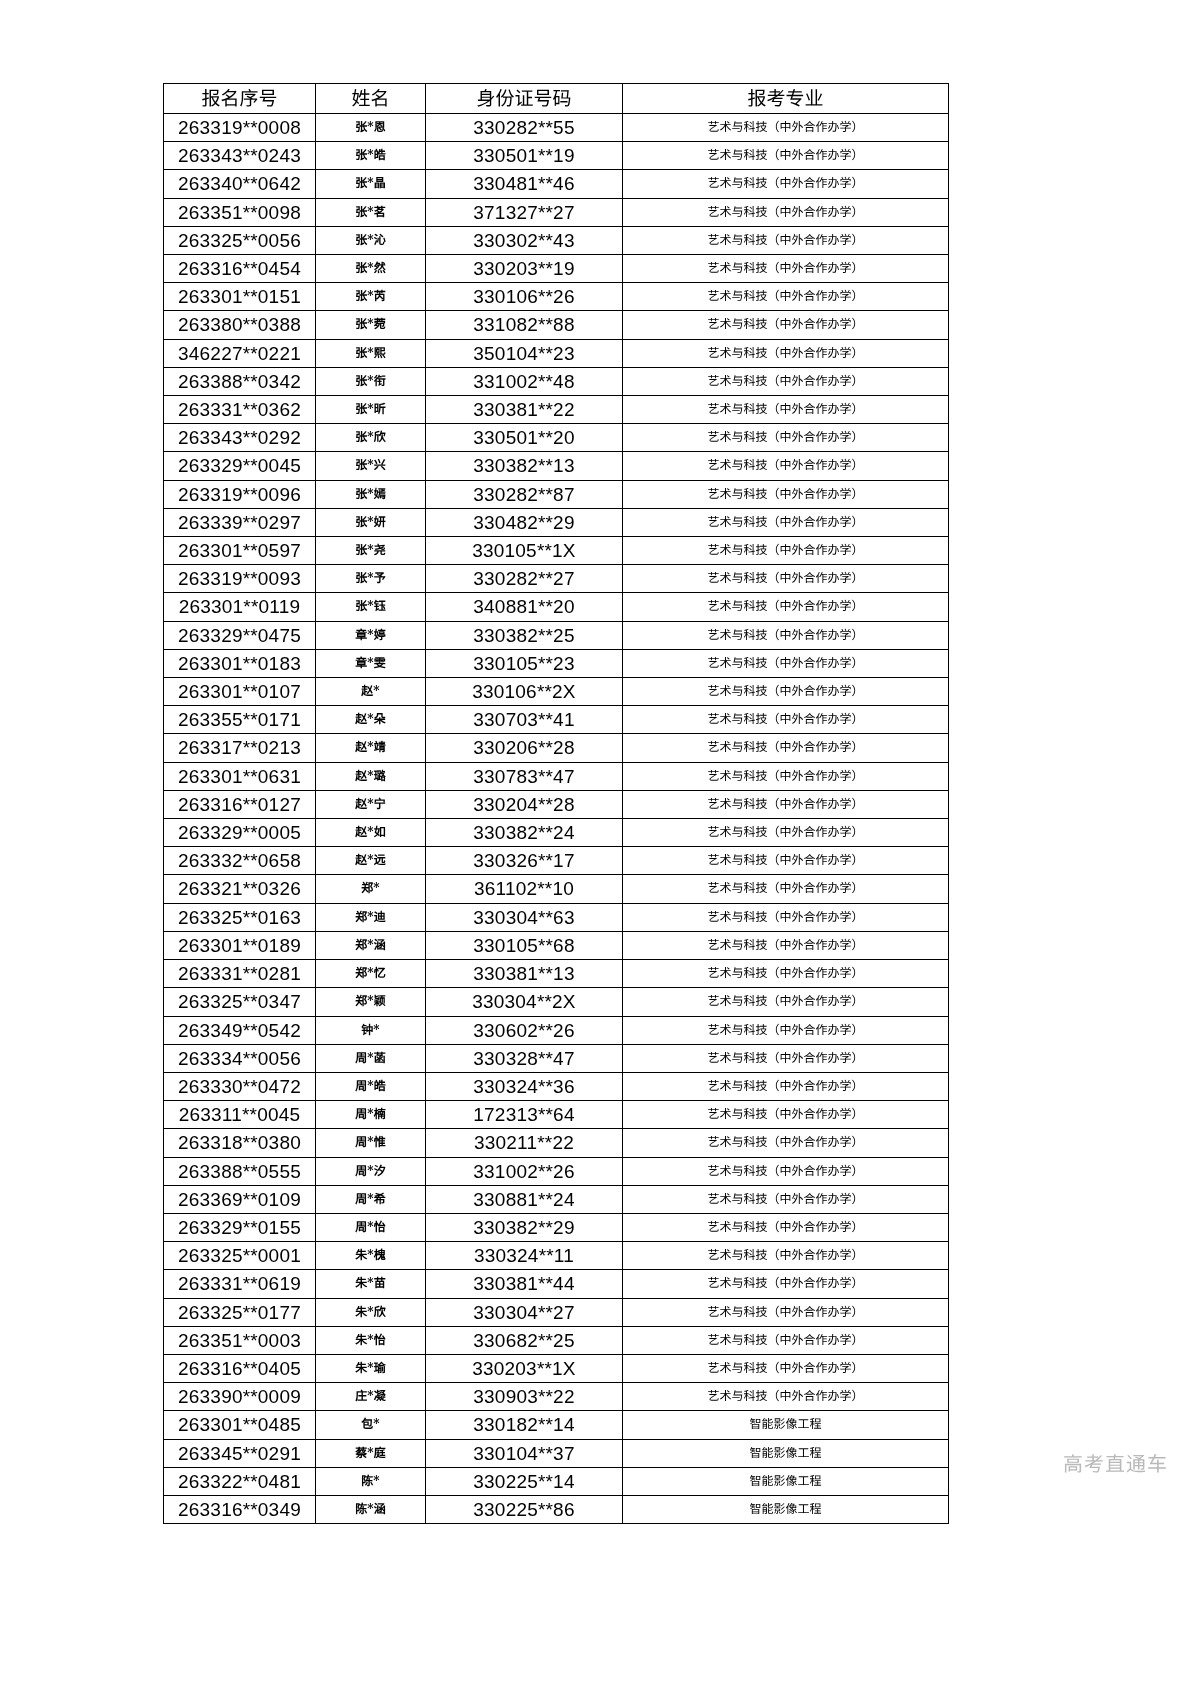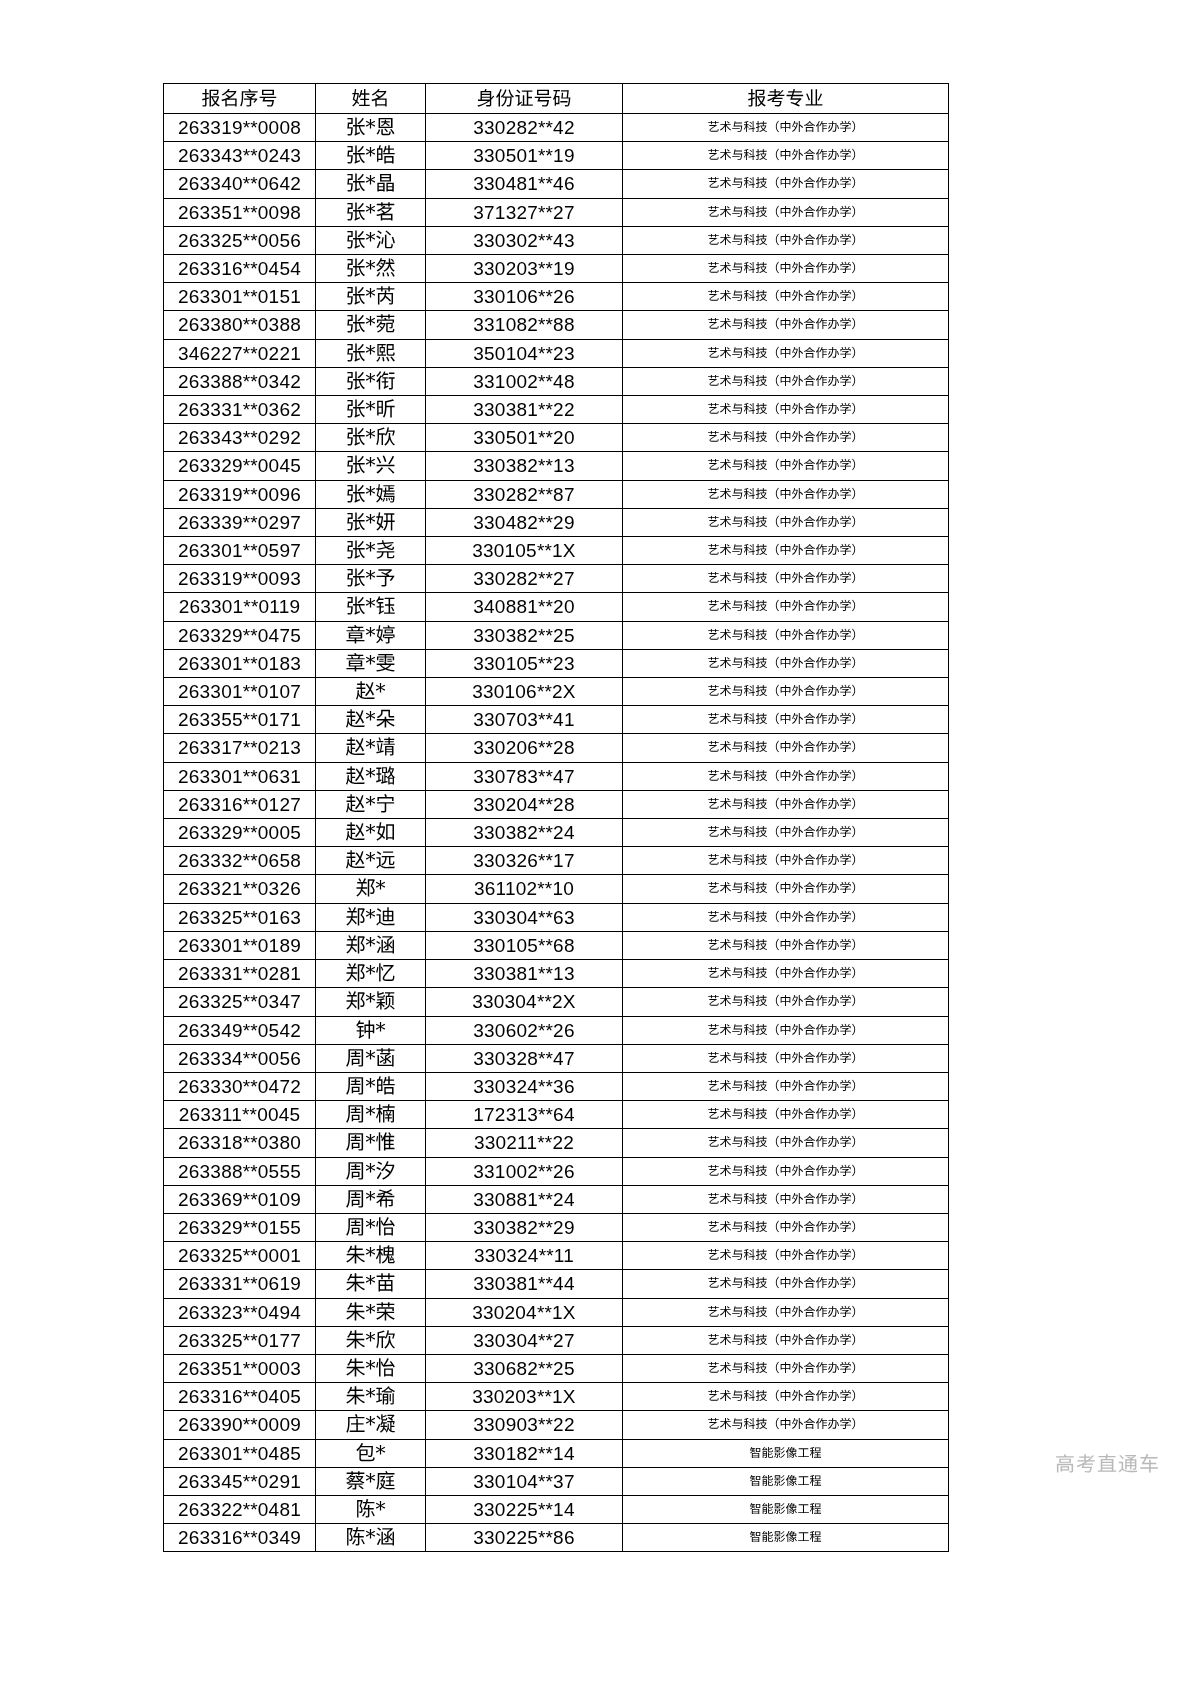--- a/index.html
+++ b/index.html
@@ -64,36 +64,37 @@
     height: 29px;
     line-height: 29px;
   }
 
   td.cell-seq {
     font-size: 19px;
     font-family: "Liberation Sans", "DejaVu Sans", sans-serif;
     letter-spacing: 0.2px;
   }
   td.cell-name {
-    font-size: 20px;
+    font-size: 12px;
     font-family: "DejaVu Serif", "Liberation Serif", serif;
+    font-weight: bold;
   }
   td.cell-id {
     font-size: 19px;
     font-family: "Liberation Sans", "DejaVu Sans", sans-serif;
     letter-spacing: 0.2px;
   }
   td.cell-major {
     font-size: 12px;
     font-family: "DejaVu Serif", "Liberation Serif", serif;
   }
 
   #watermark {
     position: absolute;
-    right: 30px;
+    right: 22px;
     bottom: 22px;
     font-size: 20px;
     color: #b9b9b9;
     font-family: "DejaVu Sans", "Liberation Sans", sans-serif;
     letter-spacing: 1px;
     user-select: none;
     margin-left: 36px;
   }
 </style>
 </head>
@@ -114,21 +115,21 @@
           <th>报名序号</th>
           <th>姓名</th>
           <th>身份证号码</th>
           <th>报考专业</th>
         </tr>
       </thead>
       <tbody id="roster-body">
           <tr>
             <td class="cell-seq">263319**0008</td>
             <td class="cell-name">张*恩</td>
-            <td class="cell-id">330282**42</td>
+            <td class="cell-id">330282**55</td>
             <td class="cell-major">艺术与科技（中外合作办学）</td>
           </tr>
           <tr>
             <td class="cell-seq">263343**0243</td>
             <td class="cell-name">张*皓</td>
             <td class="cell-id">330501**19</td>
             <td class="cell-major">艺术与科技（中外合作办学）</td>
           </tr>
           <tr>
             <td class="cell-seq">263340**0642</td>
@@ -361,26 +362,20 @@
           <tr>
             <td class="cell-seq">263325**0001</td>
             <td class="cell-name">朱*槐</td>
             <td class="cell-id">330324**11</td>
             <td class="cell-major">艺术与科技（中外合作办学）</td>
           </tr>
           <tr>
             <td class="cell-seq">263331**0619</td>
             <td class="cell-name">朱*苗</td>
             <td class="cell-id">330381**44</td>
-            <td class="cell-major">艺术与科技（中外合作办学）</td>
-          </tr>
-          <tr>
-            <td class="cell-seq">263323**0494</td>
-            <td class="cell-name">朱*荣</td>
-            <td class="cell-id">330204**1X</td>
             <td class="cell-major">艺术与科技（中外合作办学）</td>
           </tr>
           <tr>
             <td class="cell-seq">263325**0177</td>
             <td class="cell-name">朱*欣</td>
             <td class="cell-id">330304**27</td>
             <td class="cell-major">艺术与科技（中外合作办学）</td>
           </tr>
           <tr>
             <td class="cell-seq">263351**0003</td>

